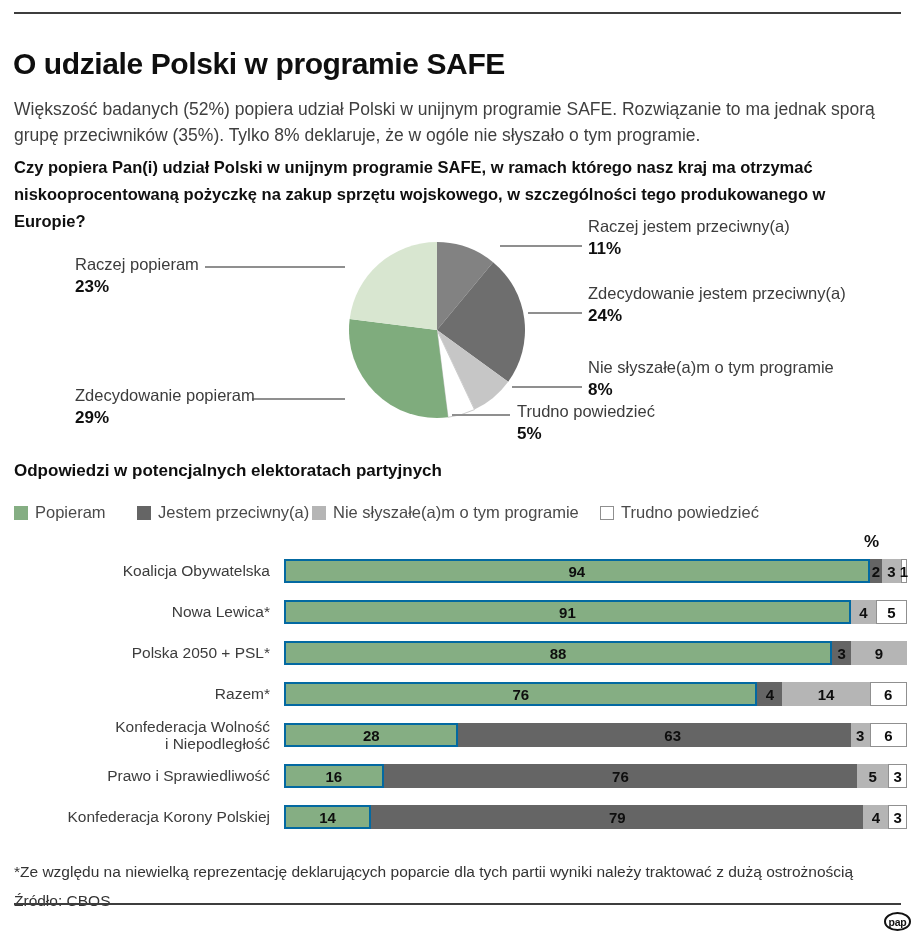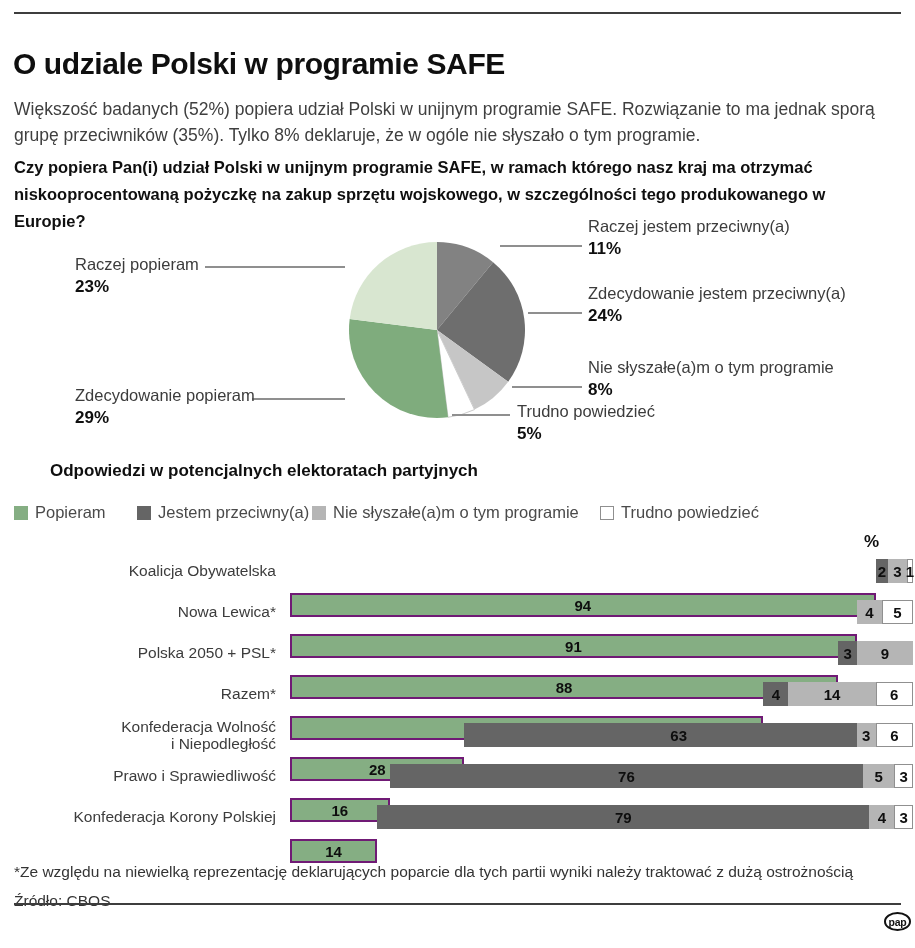--- a/index.html
+++ b/index.html
@@ -21,33 +21,33 @@
   .line-l2{left:252px;top:398px;width:93px;}
   .pie-callout{position:absolute;}
   .co-r1{left:588px;top:217px;}
   .co-r2{left:588px;top:284px;}
   .co-r3{left:588px;top:358px;}
   .co-b {left:517px;top:402px;}
   .co-l1{left:75px;top:255px;}
   .co-l2{left:75px;top:386px;}
   .cl-label{font-size:16.5px;color:#3c3c3c;white-space:nowrap;}
   .cl-value{font-size:17px;font-weight:700;color:#0f0f0f;margin-top:3px;}
-  .section-title{position:absolute;left:14px;top:461px;font-size:17px;font-weight:700;color:#0f0f0f;margin-left:36px;}
+  .section-title{position:absolute;left:14px;top:461px;font-size:17px;font-weight:700;color:#0f0f0f;}
   .legend-item{position:absolute;top:503px;display:flex;align-items:center;gap:7px;font-size:16.5px;color:#4a4a4a;}
   .li-0{left:14px;}.li-1{left:110px;padding-left:27px;}.li-2{left:312px;}.li-3{left:600px;}
   .legend-swatch{width:14px;height:14px;flex:none;box-sizing:border-box;}
   .li-3 .legend-swatch{border:1px solid #8f8f8f;}
   .unit-label{position:absolute;left:839px;top:532px;width:40px;text-align:right;font-size:17px;font-weight:700;color:#0f0f0f;}
-  .bars{position:absolute;left:26px;top:559px;width:887px;}
+  .bars{position:absolute;left:20px;top:559px;width:887px;}
   .bar-row{display:flex;align-items:center;height:24px;margin-bottom:17px;}
   .bar-row-label{width:250px;padding-right:14px;text-align:right;font-size:15.5px;color:#3c3c3c;line-height:1.13;white-space:pre-line;flex:none;}
   .bar-track{flex:1;height:24px;display:flex;}
   .seg{height:100%;display:flex;align-items:center;justify-content:center;box-sizing:border-box;}
   .seg b{font-size:15px;font-weight:700;color:#0e0e0e;white-space:nowrap;}
-  .seg-0{border:2px solid #701a75;margin-top:34px;}
+  .seg-0{border:2px solid #0369a1;}
   .seg-3{border:1px solid #909090;}
   .footnote{position:absolute;left:14px;top:847px;width:888px;font-size:15.5px;color:#343434;}
   .source{position:absolute;left:14px;top:876px;font-size:15.5px;color:#343434;}
   .pap-logo{position:absolute;left:884px;top:912px;width:27px;height:19px;border:2px solid #111;border-radius:50%;background:#fff;display:flex;align-items:center;justify-content:center;font-size:10.5px;font-weight:700;color:#111;letter-spacing:-0.3px;box-sizing:border-box;}
 </style>
 </head>
 <body>
 
 <div class="page">
 

